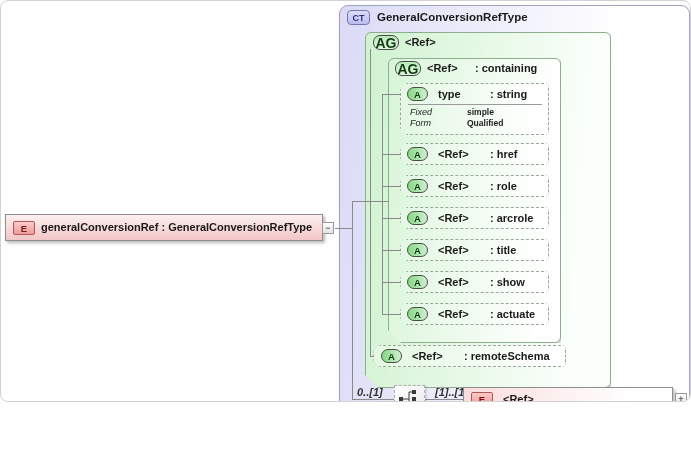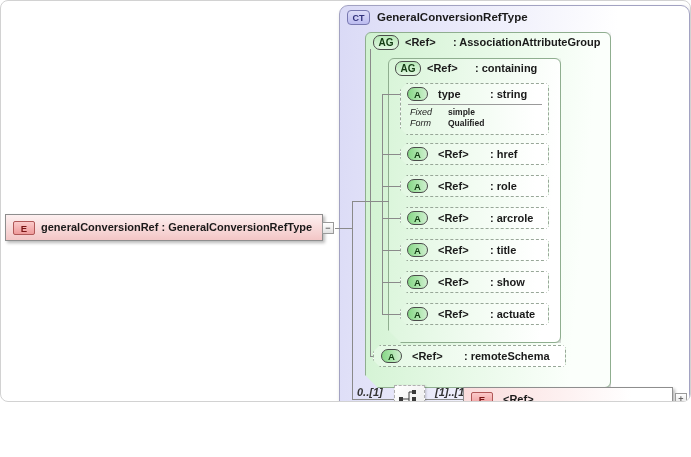--- a/index.html
+++ b/index.html
@@ -7,21 +7,21 @@
     position:relative;width:691px;height:402px;overflow:hidden;
     background:#ffffff;border:1px solid #d2d2d2;border-radius:8px;box-sizing:border-box;
     font-family:"Liberation Sans",sans-serif;
   }
   .lbl{position:absolute;font-weight:bold;font-size:11px;color:#1a1a1a;white-space:nowrap;line-height:13px;}
   .lbl-sm{position:absolute;font-size:9px;color:#222;white-space:nowrap;line-height:10px;}
   .card{position:absolute;font-style:italic;font-weight:bold;font-size:11px;color:#333;white-space:nowrap;}
   .line{position:absolute;background:#8a8a8a;}
   .badge{position:absolute;display:flex;align-items:center;justify-content:center;font-weight:bold;box-sizing:border-box;}
   .badge-ct{width:23px;height:15px;border:1px solid #7878b0;border-radius:4px;background:linear-gradient(#dcdcf8,#bcbcf0);font-size:9px;color:#32327a;}
-  .badge-ag{width:26px;height:15px;border:1px solid #4a4a4a;border-radius:7px;background:linear-gradient(#b9e9b9,#e2f8e2);font-size:10px;color:#123b12;}
+  .badge-ag{width:26px;height:15px;border:1px solid #4a4a4a;border-radius:7px;background:linear-gradient(#b9e9b9,#e2f8e2);font-size:14px;color:#123b12;}
   .badge-a{width:21px;height:14px;border:1px solid #4a4a4a;border-radius:8px;background:linear-gradient(90deg,#86d786,#cff0cf);font-size:9.5px;color:#123b12;}
   .badge-e{width:22px;height:14px;border:1px solid #b05858;border-radius:2px;background:linear-gradient(#fbcaca,#ee9a9a);font-size:9.5px;color:#7a1515;}
   .ct-box{
     position:absolute;border:1px solid #a2a2c2;border-radius:9px;
     background:linear-gradient(95deg,#dadaf6 0%,#ffffff 72%);
     box-shadow:2px 3px 5px rgba(0,0,0,0.22);
   }
   .group-box{
     position:absolute;border:1px solid #8fae8f;border-radius:6px;
     clip-path:polygon(0 0,100% 0,100% 100%,13px 100%,0 calc(100% - 13px));
@@ -49,21 +49,21 @@
   }
   .seq-box{
     position:absolute;width:31px;height:28px;border:1px dashed #b0b0b0;box-sizing:border-box;
     background:linear-gradient(135deg,#ffffff,#ebebeb);
     filter:drop-shadow(1.5px 1.5px 1px rgba(0,0,0,0.2));
   }
   .annot{
     position:absolute;font-style:italic;font-size:9.5px;line-height:11.5px;color:#2a2a2a;
   }
   .facet-lbl{font-style:italic;}
-  .facet-val{font-weight:bold;font-size:8.5px;}
+  .facet-val{font-weight:bold;font-size:8.5px;margin-left:19px;}
 </style>
 </head>
 <body>
 
 <div id="canvas">
 
   <div class="ct-box" style="left:338px;top:4px;width:349px;height:450px;"></div>
   <div class="badge badge-ct" style="left:346px;top:9px;">CT</div>
   <div class="lbl" style="left:376px;top:10px;font-size:11.5px;">GeneralConversionRefType</div>
 
@@ -82,21 +82,20 @@
   <div class="line" style="left:381px;top:185px;width:18px;height:1px;"></div>
   <div class="line" style="left:381px;top:217px;width:18px;height:1px;"></div>
   <div class="line" style="left:381px;top:249px;width:18px;height:1px;"></div>
   <div class="line" style="left:381px;top:281px;width:18px;height:1px;"></div>
   <div class="line" style="left:381px;top:313px;width:18px;height:1px;"></div>
   <div class="line" style="left:351px;top:398px;width:42px;height:1px;"></div>
   <div class="line" style="left:424px;top:398px;width:38px;height:1px;"></div>
 
   <div class="badge badge-ag" style="left:372px;top:34px;">AG</div>
   <div class="lbl" style="left:404px;top:35px;">&lt;Ref&gt;</div>
-  <div class="lbl" style="left:452px;top:35px;">: AssociationAttributeGroup</div>
 
   <div class="badge badge-ag" style="left:394px;top:60px;">AG</div>
   <div class="lbl" style="left:426px;top:61px;">&lt;Ref&gt;</div>
   <div class="lbl" style="left:474px;top:61px;">: containing</div>
 
   <div class="attr-row" style="left:399px;top:82px;width:149px;height:52px;"></div>
   <div class="badge badge-a" style="left:406px;top:86px;">A</div>
   <div class="lbl" style="left:437px;top:87px;">type</div>
   <div class="lbl" style="left:489px;top:87px;">: string</div>
   <div class="line" style="left:407px;top:103px;width:134px;height:1px;background:#9a9a9a;"></div>

